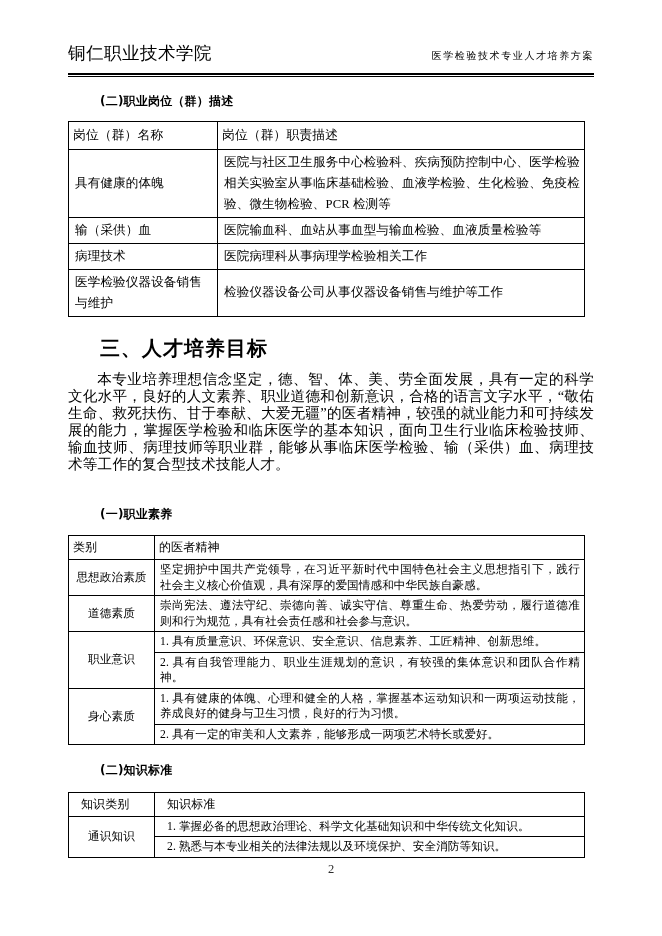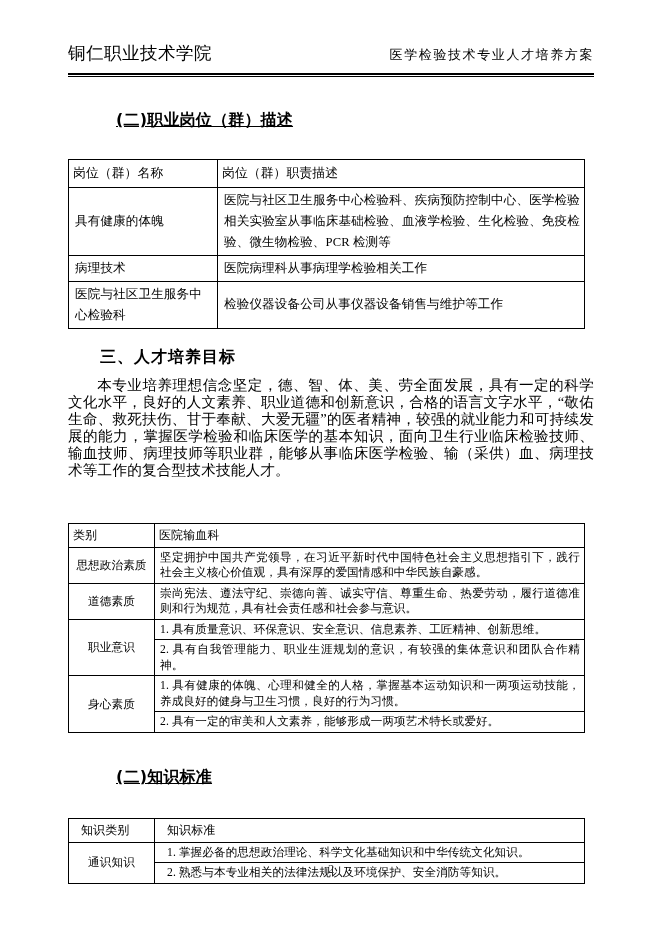--- a/index.html
+++ b/index.html
@@ -36,21 +36,21 @@
   }
   .header-left {
     font-family: "DejaVu Sans", "Liberation Sans", sans-serif;
     font-size: 17.5px;
     letter-spacing: 0.5px;
     line-height: 1.1;
     white-space: nowrap;
   }
   .header-right {
     font-family: Liberation Mono, monospace;
-    font-size: 13px;
+    font-size: 10px;
     letter-spacing: 1.6px;
     white-space: nowrap;
     padding-bottom: 1px;
     text-align: right;
   }
   .header-rule {
     position: absolute;
     left: 68px;
     top: 73px;
     width: 526px;
@@ -66,37 +66,36 @@
     position: absolute;
     left: 68px;
     top: 92px;
     width: 526px;
   }
 
   
   h2.sec-h {
     font-family: "DejaVu Sans", "Liberation Sans", sans-serif;
     font-weight: bold;
-    font-size: 16px;
+    font-size: 20px;
     letter-spacing: 1px;
     margin: 0;
     padding: 0;
     line-height: 1.5;
     text-indent: 32px;
   }
   h3.sub-h {
     font-family: "DejaVu Sans", "Liberation Sans", sans-serif;
     font-weight: bold;
-    font-size: 16px;
+    font-size: 12px;
     letter-spacing: 0.2px;
-    margin: 16px;
+    margin: 0;
     padding: 0;
     line-height: 1.55;
     text-indent: 32px;
-    text-decoration: underline;
   }
 
   p.body-par {
     font-family: "Liberation Serif", "DejaVu Serif", serif;
     font-size: 14.6px;
     line-height: 17px;
     margin: 0;
     padding: 0;
     text-indent: 2em;
     text-align: justify;
@@ -202,55 +201,60 @@
       <tbody>
         <tr class="tbl-head">
           <th>岗位（群）名称</th>
           <th>岗位（群）职责描述</th>
         </tr>
         <tr>
           <td class="c1">具有健康的体魄</td>
           <td class="c2">医院与社区卫生服务中心检验科、疾病预防控制中心、医学检验相关实验室从事临床基础检验、血液学检验、生化检验、免疫检验、微生物检验、PCR 检测等</td>
         </tr>
         <tr>
+          <td class="c1">输（采供）血</td>
+          <td class="c2">医院输血科、血站从事血型与输血检验、血液质量检验等</td>
+        </tr>
+        <tr>
           <td class="c1">病理技术</td>
           <td class="c2">医院病理科从事病理学检验相关工作</td>
         </tr>
         <tr>
-          <td class="c1">医院与社区卫生服务中心检验科</td>
+          <td class="c1">医学检验仪器设备销售与维护</td>
           <td class="c2">检验仪器设备公司从事仪器设备销售与维护等工作</td>
         </tr>
       </tbody>
     </table>
 
     <div class="vspace-16"></div>
 
     <h2 class="sec-h">三、人才培养目标</h2>
 
     <div class="vspace-8"></div>
 
     <p class="body-par">本专业培养理想信念坚定，德、智、体、美、劳全面发展，具有一定的科学文化水平，良好的人文素养、职业道德和创新意识，合格的语言文字水平，“敬佑生命、救死扶伤、甘于奉献、大爱无疆”的医者精神，较强的就业能力和可持续发展的能力，掌握医学检验和临床医学的基本知识，面向卫生行业临床检验技师、输血技师、病理技师等职业群，能够从事临床医学检验、输（采供）血、病理技术等工作的复合型技术技能人才。</p>
 
     <div class="vspace-18"></div>
 
 
     <div class="vspace-14"></div>
 
+    <h3 class="sub-h">(一)职业素养</h3>
 
     <div class="vspace-12"></div>
 
     <table class="doc-tbl" id="tbl-suzhi">
       <colgroup>
           <col style="width:86px">
           <col style="width:430px">
         </colgroup>
       <tbody>
         <tr class="tbl-head">
           <th>类别</th>
-          <th>医院输血科</th>
+          <th>的医者精神</th>
         </tr>
 
         <tr>
           <td class="c1">思想政治素质</td>
           <td class="c2">坚定拥护中国共产党领导，在习近平新时代中国特色社会主义思想指引下，践行社会主义核心价值观，具有深厚的爱国情感和中华民族自豪感。</td>
         </tr>
 
         <tr>
           <td class="c1">道德素质</td>
           <td class="c2">崇尚宪法、遵法守纪、崇德向善、诚实守信、尊重生命、热爱劳动，履行道德准则和行为规范，具有社会责任感和社会参与意识。</td>

